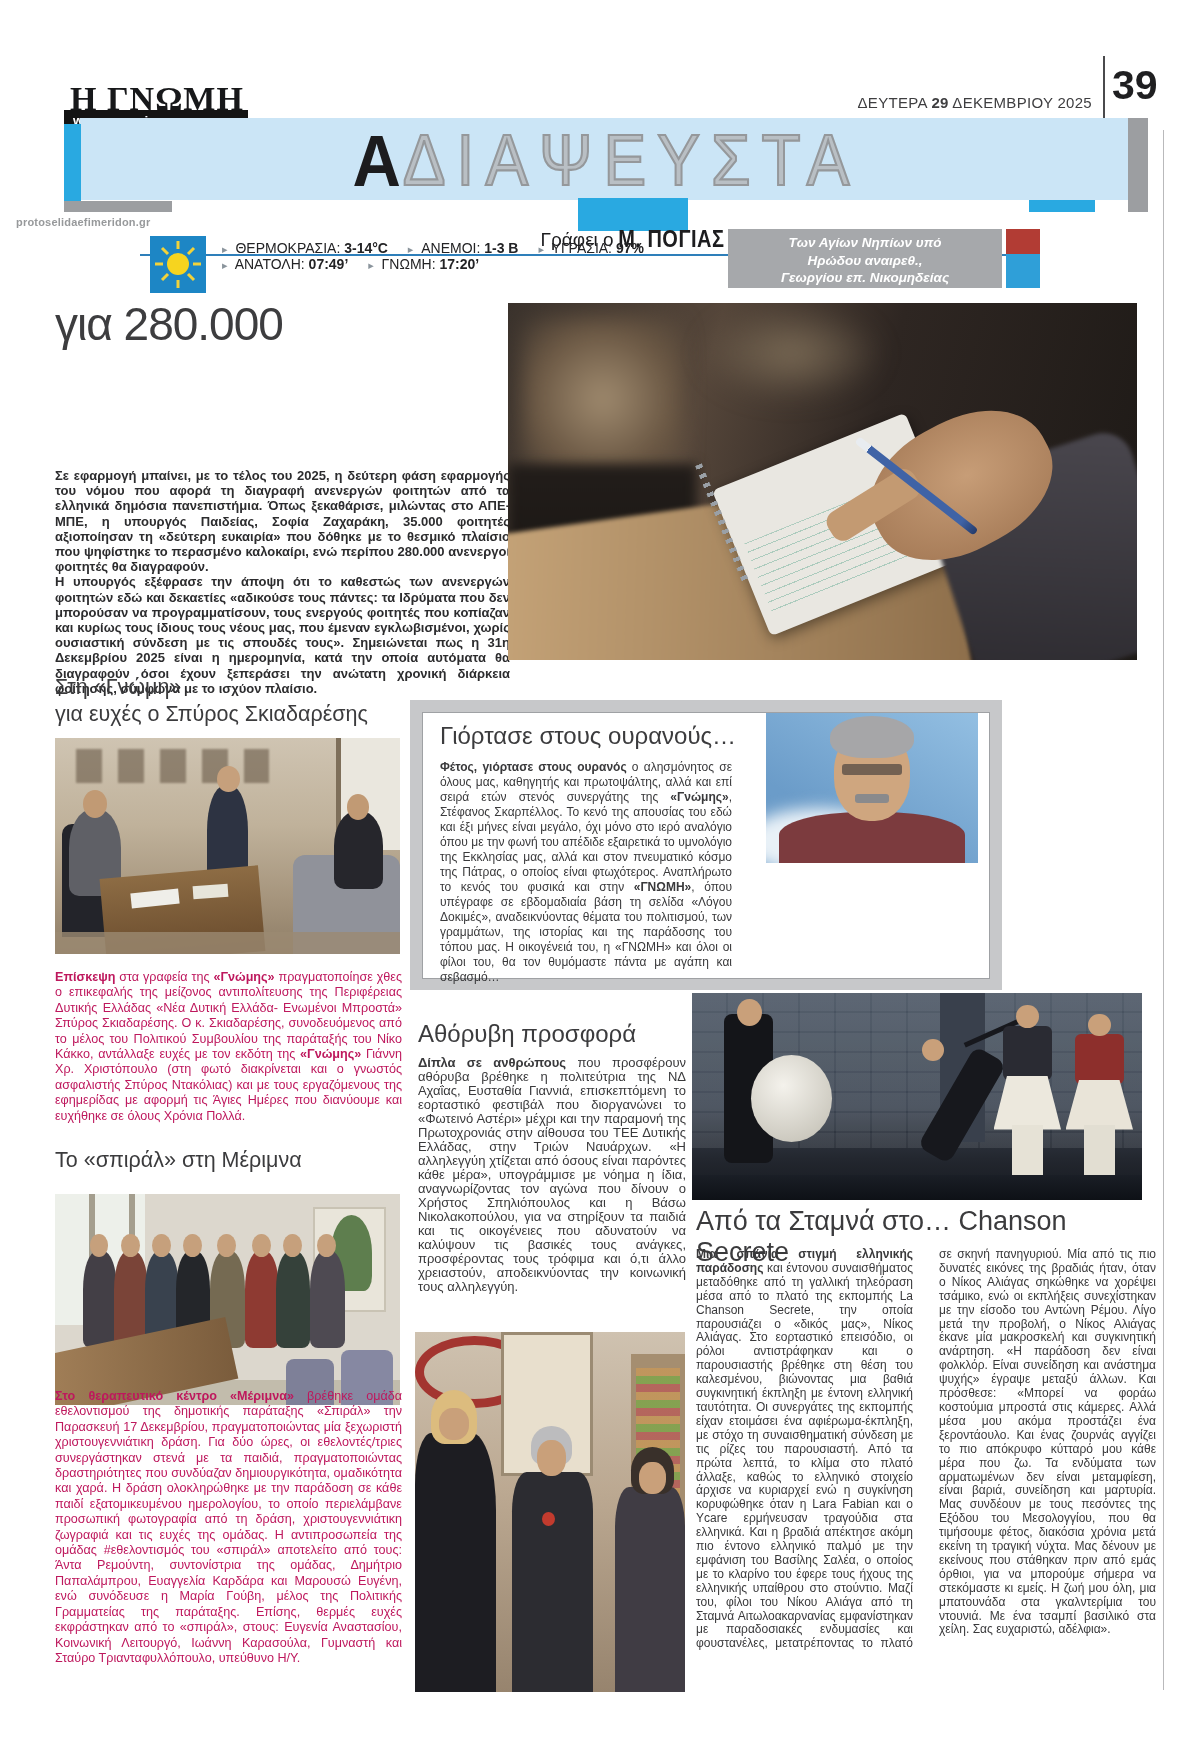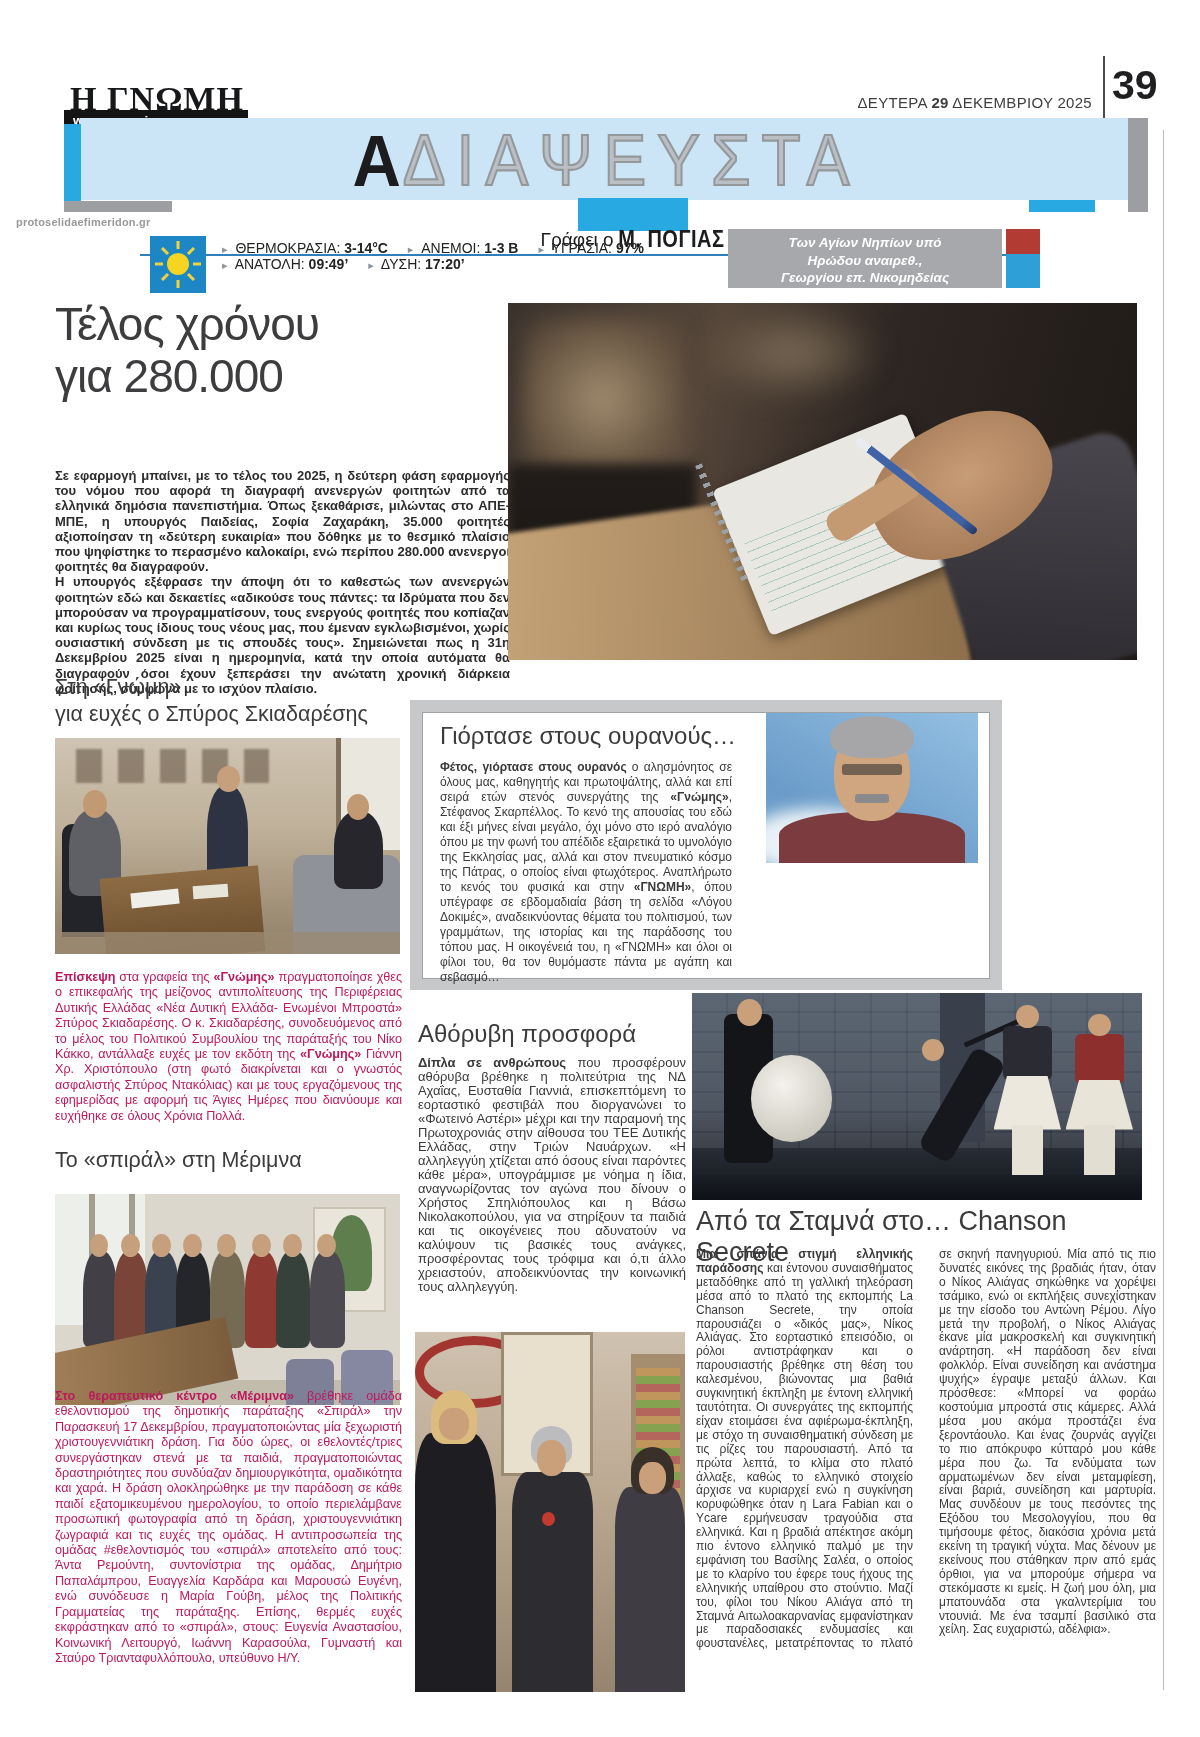--- a/index.html
+++ b/index.html
@@ -217,34 +217,33 @@
     <circle cx="28" cy="28" r="11" fill="#f6d41f"></circle>
   </svg>
 </div>
 <div class="abs" id="weather">
   <div class="wline">
     <span class="witem"><span class="tri">▸</span> <span>ΘΕΡΜΟΚΡΑΣΙΑ:</span> <b>3-14°C</b></span>
     <span class="witem"><span class="tri">▸</span> <span>ΑΝΕΜΟΙ:</span> <b>1-3 Β</b></span>
     <span class="witem"><span class="tri">▸</span> <span>ΥΓΡΑΣΙΑ:</span> <b>97%</b></span>
   </div>
   <div class="wline">
-    <span class="witem"><span class="tri">▸</span> <span>ΑΝΑΤΟΛΗ:</span> <b>09:49’</b></span>
-    <span class="witem"><span class="tri">▸</span> <span>ΔΥΣΗ:</span> <b>17:20’</b></span>
+    <span class="witem"><span class="tri">▸</span> <span>ΑΝΑΤΟΛΗ:</span> <b>07:49’</b></span>
+    <span class="witem"><span class="tri">▸</span> <span>ΓΝΩΜΗ:</span> <b>17:20’</b></span>
   </div>
 </div>
 <div class="abs" id="saints-box">
   <div>Των Αγίων Νηπίων υπό</div>
   <div>Ηρώδου αναιρεθ.,</div>
   <div>Γεωργίου επ. Νικομηδείας</div>
 </div>
 <div class="abs" id="mini-photo"></div>
 <div class="abs" id="page-vline"></div>
 
 <div class="abs" id="main-title">
-  <div>Τέλος χρόνου</div>
   <div>για 280.000</div>
 </div>
 <div class="abs" id="main-body">
   <p>Σε εφαρμογή μπαίνει, με το τέλος του 2025, η δεύτερη φάση εφαρμογής του νόμου που αφορά τη διαγραφή ανενεργών φοιτητών από τα ελληνικά δημόσια πανεπιστήμια. Όπως ξεκαθάρισε, μιλώντας στο ΑΠΕ-ΜΠΕ, η υπουργός Παιδείας, Σοφία Ζαχαράκη, 35.000 φοιτητές αξιοποίησαν τη «δεύτερη ευκαιρία» που δόθηκε με το θεσμικό πλαίσιο που ψηφίστηκε το περασμένο καλοκαίρι, ενώ περίπου 280.000 ανενεργοί φοιτητές θα διαγραφούν.</p>
   <p>Η υπουργός εξέφρασε την άποψη ότι το καθεστώς των ανενεργών φοιτητών εδώ και δεκαετίες «αδικούσε τους πάντες: τα Ιδρύματα που δεν μπορούσαν να προγραμματίσουν, τους ενεργούς φοιτητές που κοπίαζαν και κυρίως τους ίδιους τους νέους μας, που έμεναν εγκλωβισμένοι, χωρίς ουσιαστική σύνδεση με τις σπουδές τους». Σημειώνεται πως η 31η Δεκεμβρίου 2025 είναι η ημερομηνία, κατά την οποία αυτόματα θα διαγραφούν όσοι έχουν ξεπεράσει την ανώτατη χρονική διάρκεια φοίτησης, σύμφωνα με το ισχύον πλαίσιο.</p>
 </div>
 <div class="photo" id="photo-hand">
   <div class="pp w1"></div>
   <div class="pp w2"></div>
   <div class="pp chairdark"></div>

